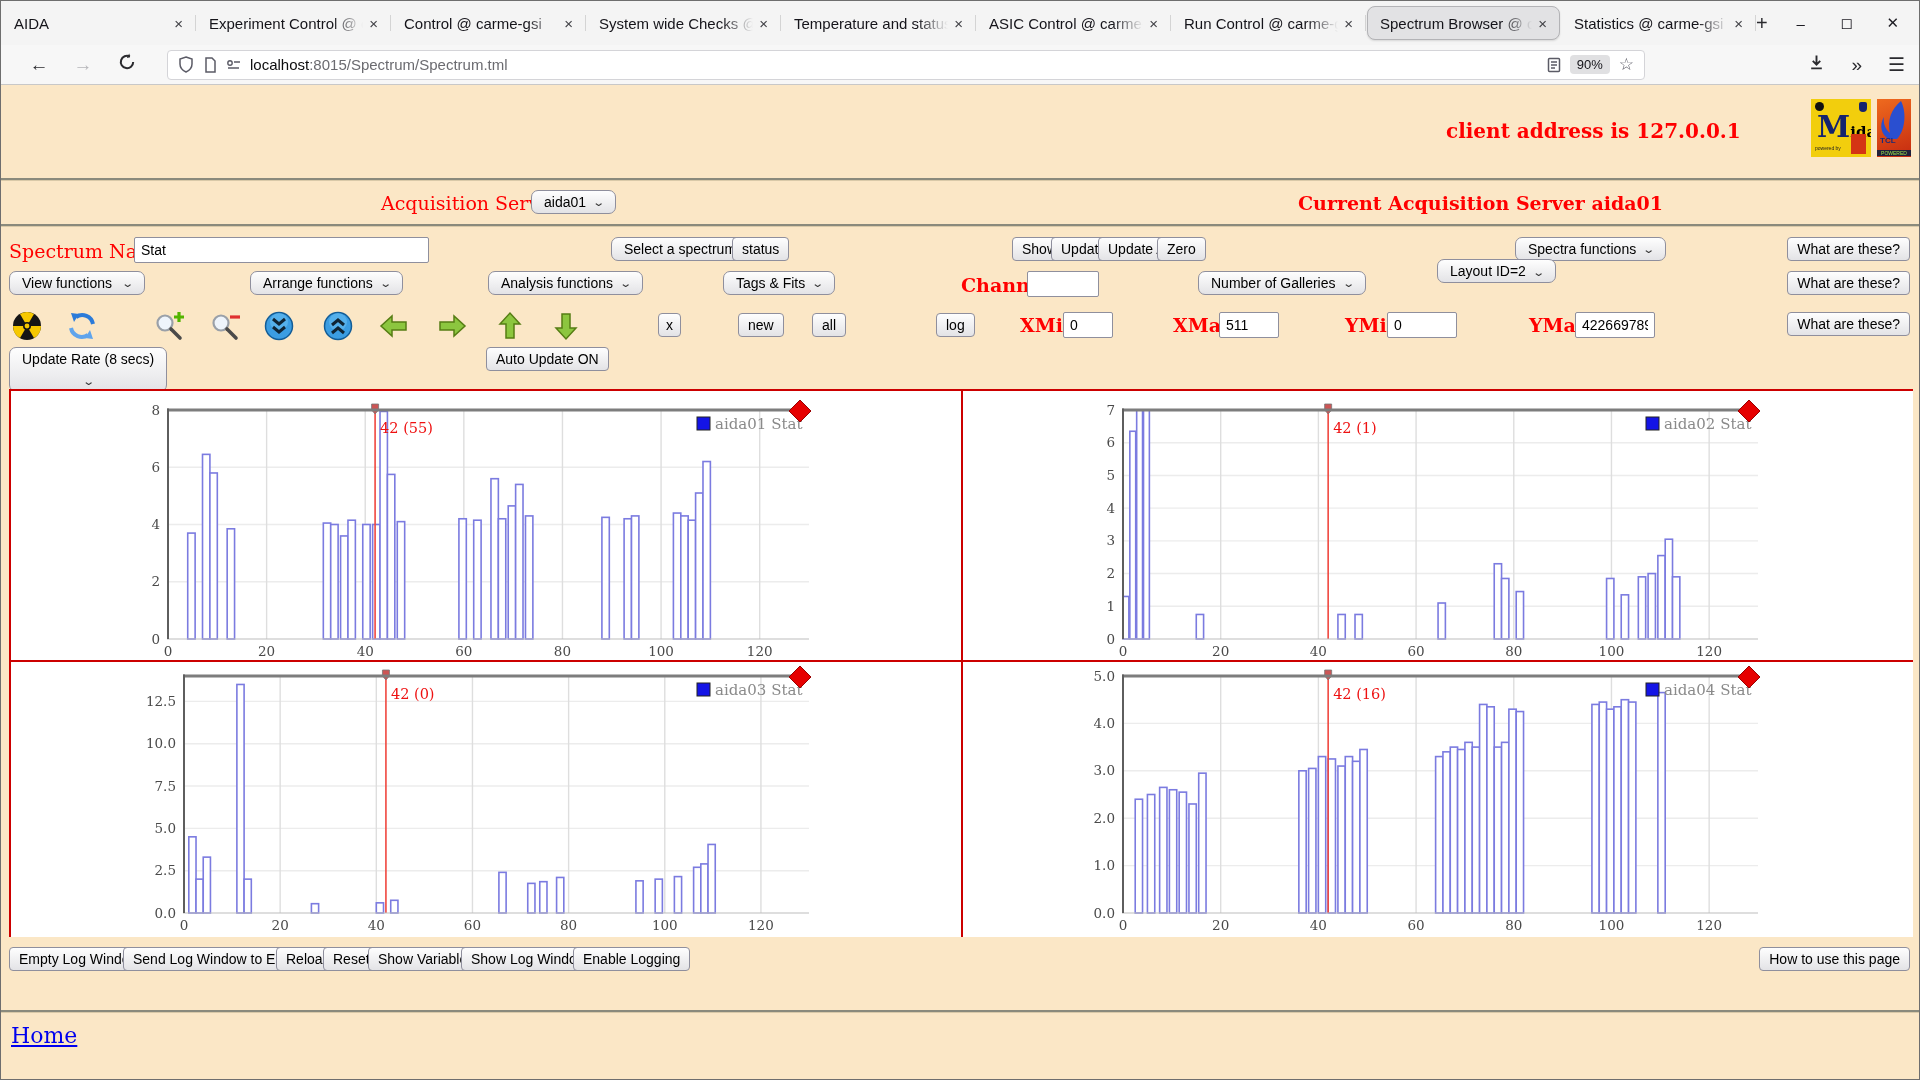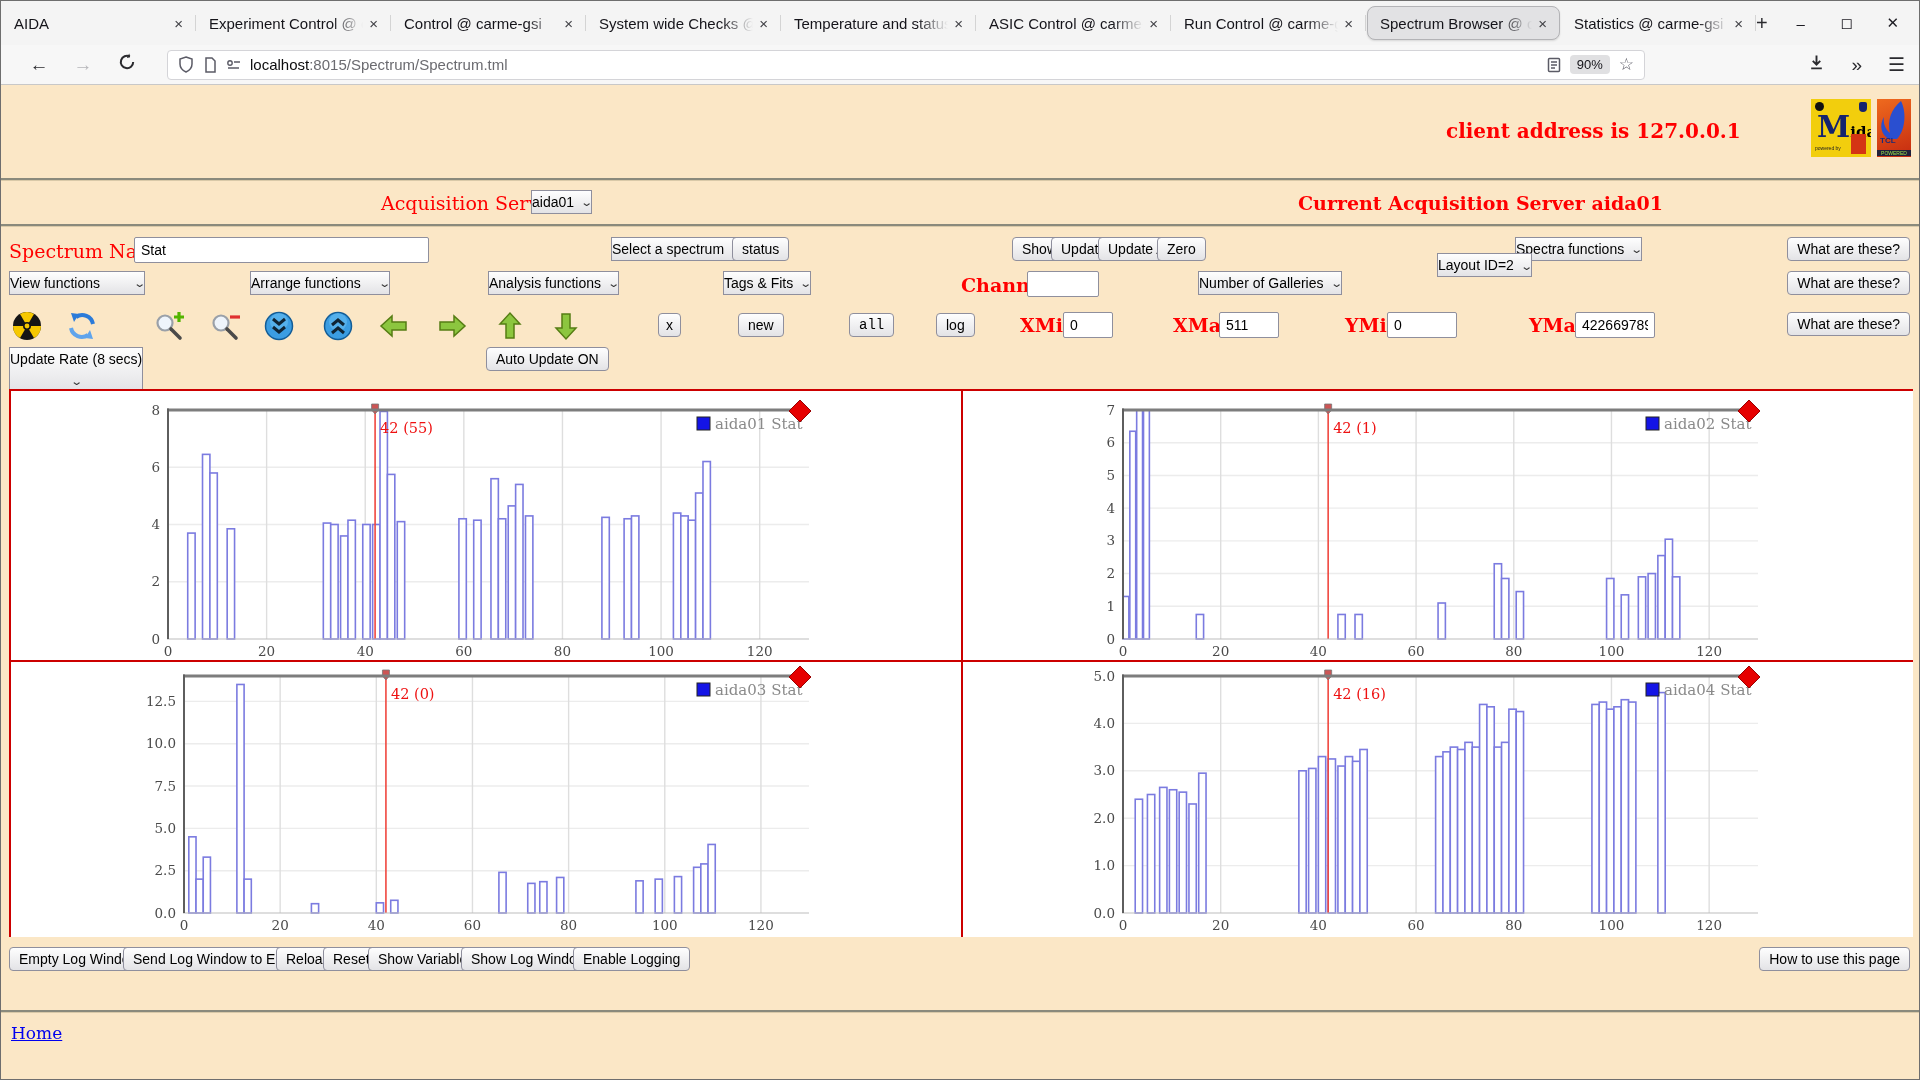--- a/index.html
+++ b/index.html
@@ -38,22 +38,22 @@
   .after-field { display:flex; align-items:center; gap:26px; margin-left:auto; font-size:19px; color:#2a2a2e; }
 
   
   #page { position:relative; flex:1; background:#fbe7c6; overflow:hidden; }
   .rserif { font-family:"DejaVu Serif", serif; color:#ff0000; position:absolute; white-space:nowrap; }
   .hr { position:absolute; left:0; right:0; height:2px; background:#8a8a7c; box-shadow:0 1px 0 #d9c9a8; }
   .btn { position:absolute; display:inline-flex; align-items:center; justify-content:center;
          background:linear-gradient(#fefefe,#e3e3e6); border:1px solid #8f8f9d; border-radius:4px;
          font-size:14px; color:#000; padding:3px 9px; white-space:nowrap; }
   .sel { position:absolute; display:inline-flex; align-items:center; justify-content:space-between; gap:8px;
-         background:linear-gradient(#fefefe,#e3e3e6); border:1px solid #8f8f9d; border-radius:0;
-         font-size:14px; color:#000; padding:3px 0; white-space:nowrap; }
+         background:linear-gradient(#fefefe,#e3e3e6); border:1px solid #8f8f9d; border-radius:7px;
+         font-size:14px; color:#000; padding:3px 12px; white-space:nowrap; }
   .sel .chev { font-size:11px; color:#333; transform:scaleX(1.4); }
   .inp { position:absolute; background:#fff; border:1px solid #8f8f9d; border-radius:2px; font-size:14px; padding:2px 6px; height:26px;
          font-family:"Liberation Sans", sans-serif; color:#000; }
   .ico { position:absolute; width:32px; height:30px; display:flex; align-items:center; justify-content:center; }
 
   
   #logos { position:absolute; top:14px; right:8px; display:flex; gap:6px; }
   .logo-midas { width:60px; height:58px; background:#f2ce0d; position:relative; overflow:hidden; font-family:"DejaVu Serif", serif; }
   .logo-midas-text { position:absolute; left:6px; top:10px; font-weight:bold; font-size:15px; color:#000; }
   .logo-midas-text::first-letter { font-size:30px; color:#15246e; }
@@ -66,21 +66,21 @@
   .tcl-pow { position:absolute; left:0; right:0; bottom:1px; font-size:5px; color:#9be34a; background:#20203a; text-align:center; }
 
   
   #charts-grid { position:absolute; left:8px; top:304px; width:1904px; height:548px;
                  display:grid; grid-template-columns:950px 950px; grid-template-rows:269px 275px;
                  border:2px solid #cc0000; background:#cc0000; grid-gap:2px; }
   .chart-cell { background:#ffffff; position:relative; }
   .chart-cell svg { display:block; }
 
   #footer-help { right:9px; top:862px; }
-  a.home { font-family:"DejaVu Serif", serif; color:#0000ee; text-decoration:underline; font-size:17px; position:absolute; }
+  a.home { font-family:"DejaVu Serif", serif; color:#0000ee; text-decoration:underline; font-size:22px; position:absolute; }
 </style>
 </head>
 <body>
 
 <div id="window">
 
   <div id="tabbar">
     <div id="tab-strip" style="display:flex;justify-content:space-between;">
         <div class="tab">
           <span class="tab-label">AIDA</span>
@@ -239,21 +239,21 @@
     <div class="sel" style="top:186px; left:722px;">
         <span>Tags &amp; Fits</span>
         <span class="chev">⌄</span>
       </div>
     <div class="rserif" style="top:189px; left:960px; font-size:19px; font-weight:bold;">Channel:</div>
     <input class="inp" style="top: 186px; left: 1026px; width: 72px;" value="">
     <div class="sel" style="top:186px; left:1197px; min-width:130px;">
         <span>Number of Galleries</span>
         <span class="chev">⌄</span>
       </div>
-    <div class="sel" style="top:168px; left:1436px;align-items:flex-end;">
+    <div class="sel" style="top:174px; left:1436px;align-items:flex-end;">
         <span>Layout ID=2</span>
         <span class="chev">⌄</span>
       </div>
     <div class="btn" style="top:186px; right:9px;">What are these?</div>
 
     <div class="ico" style="top:226px; left:10px;">
       <svg width="30" height="30" viewBox="0 0 30 30">
           <circle cx="15" cy="15" r="14" fill="#151515"></circle>
           <g fill="#f6c800">
             <path d="M15 15 L8 2.9 A14 14 0 0 1 22 2.9 Z"></path>
@@ -315,21 +315,21 @@
           <polygon points="11,27 11,13 5,13 15,2 25,13 19,13 19,27" fill="#8cc63f" stroke="#567d14" stroke-width="1.5"></polygon>
         </svg>
     </div>
     <div class="ico" style="top:226px; left:549px;">
       <svg width="30" height="30" viewBox="0 0 30 30">
           <polygon points="11,3 11,17 5,17 15,28 25,17 19,17 19,3" fill="#8cc63f" stroke="#567d14" stroke-width="1.5"></polygon>
         </svg>
     </div>
     <div class="btn" style="top:228px; left:657px; padding:3px 7px;">x</div>
     <div class="btn" style="top:228px; left:737px;">new</div>
-    <div class="btn" style="top:228px; left:848px;font-family:Liberation Mono, monospace;">all</div>
+    <div class="btn" style="top:228px; left:811px;">all</div>
     <div class="btn" style="top:228px; left:935px;">log</div>
     <div class="rserif" style="top:229px; left:1019px; font-size:19px; font-weight:bold;">XMin</div>
     <input class="inp" style="top: 227px; left: 1062px; width: 50px;" value="0">
     <div class="rserif" style="top:229px; left:1172px; font-size:19px; font-weight:bold;">XMax</div>
     <input class="inp" style="top: 227px; left: 1218px; width: 60px;" value="511">
     <div class="rserif" style="top:229px; left:1344px; font-size:19px; font-weight:bold;">YMin</div>
     <input class="inp" style="top: 227px; left: 1386px; width: 70px;" value="0">
     <div class="rserif" style="top:229px; left:1528px; font-size:19px; font-weight:bold;">YMax</div>
     <input class="inp" style="top: 227px; left: 1574px; width: 80px;" value="422669789">
     <div class="btn" style="top:227px; right:9px;">What are these?</div>

